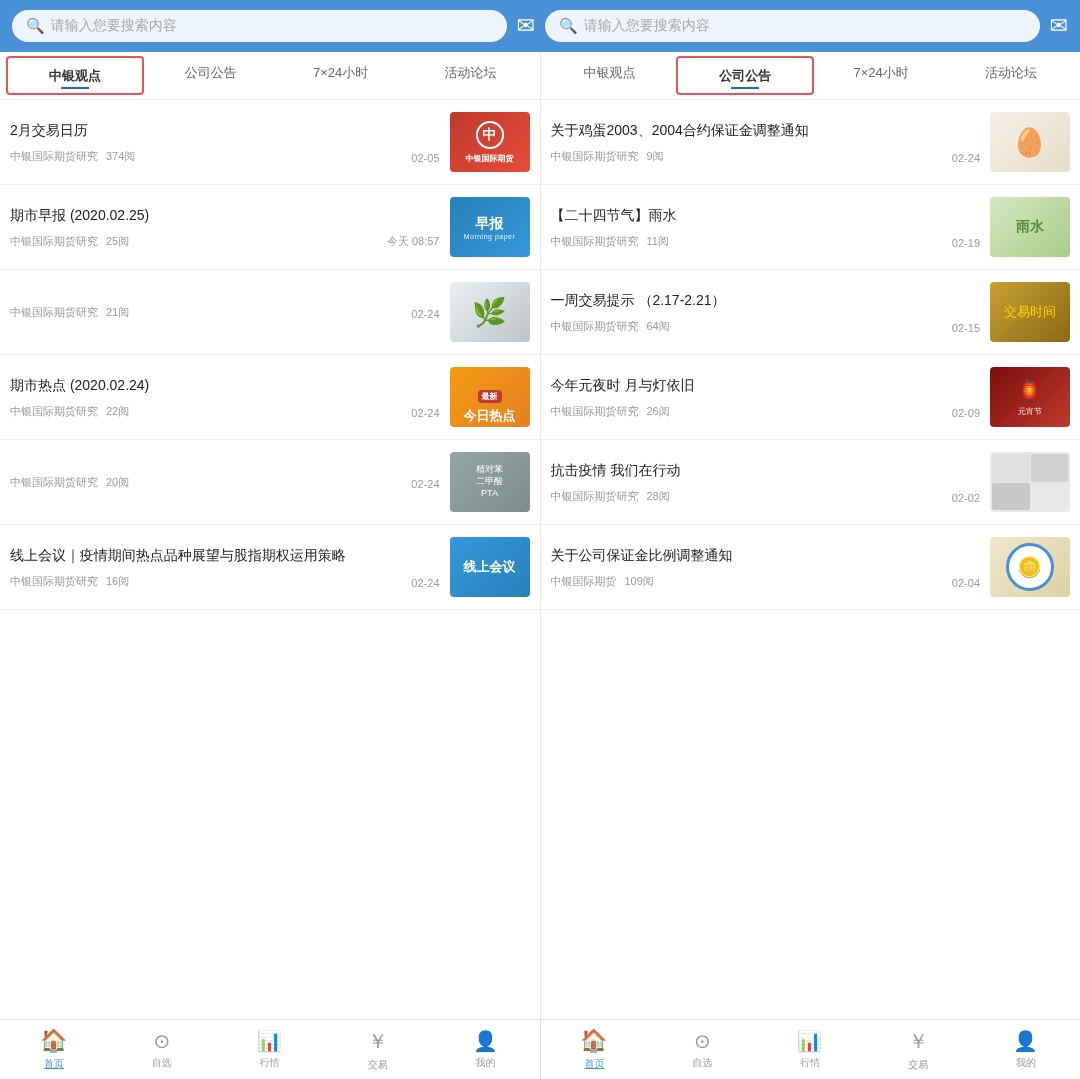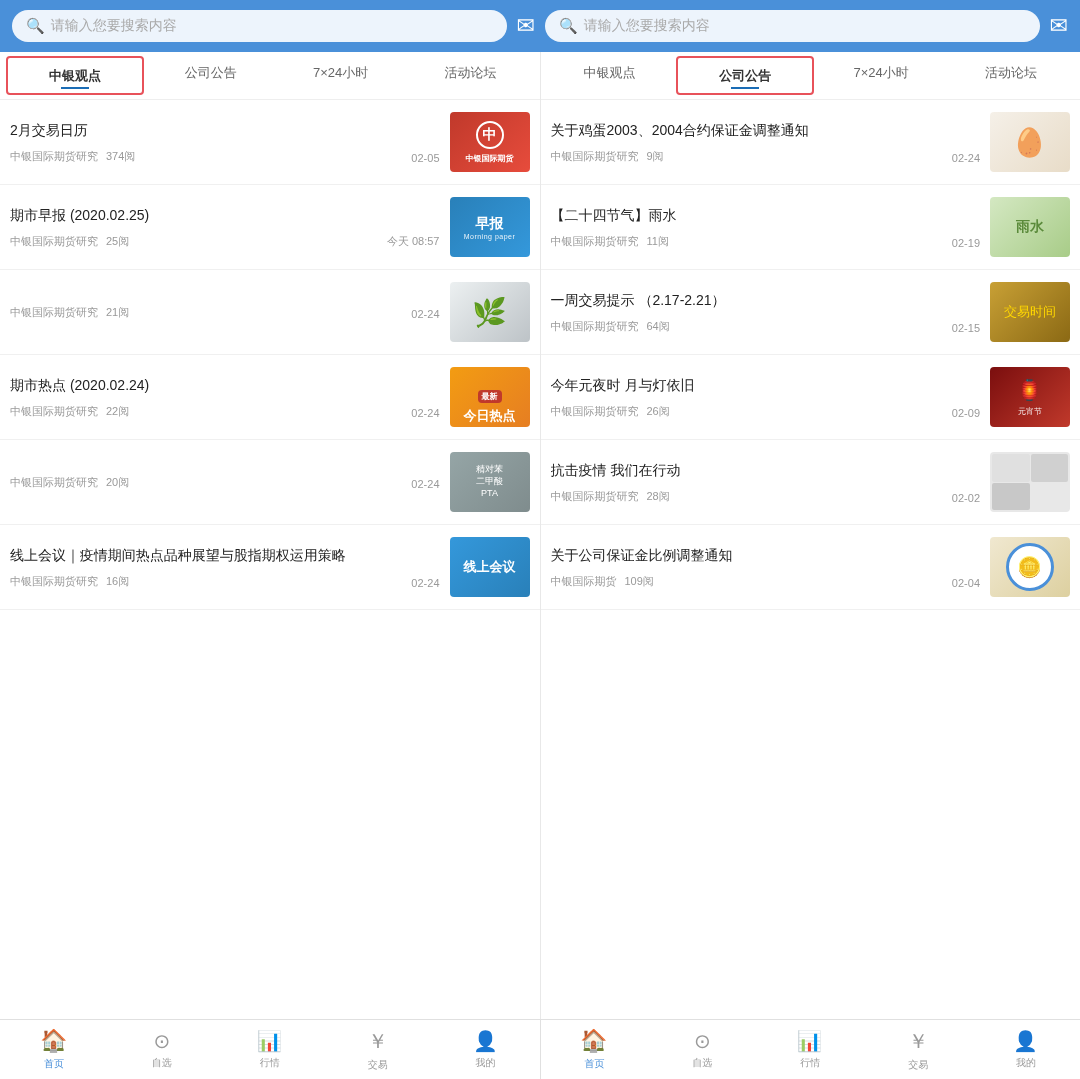--- a/index.html
+++ b/index.html
@@ -339,20 +339,21 @@
       color: #4a90d9;
     }
 
     .nav-item .nav-label {
       font-size: 10px;
       color: #999;
     }
 
     .nav-item.active .nav-label {
       color: #4a90d9;
+      text-decoration: underline;
     }
 
     .nav-divider {
       width: 1px;
       background: #e0e0e0;
     }
 
     .morning-paper-text {
       font-size: 7px;
       color: rgba(255,255,255,0.9);

